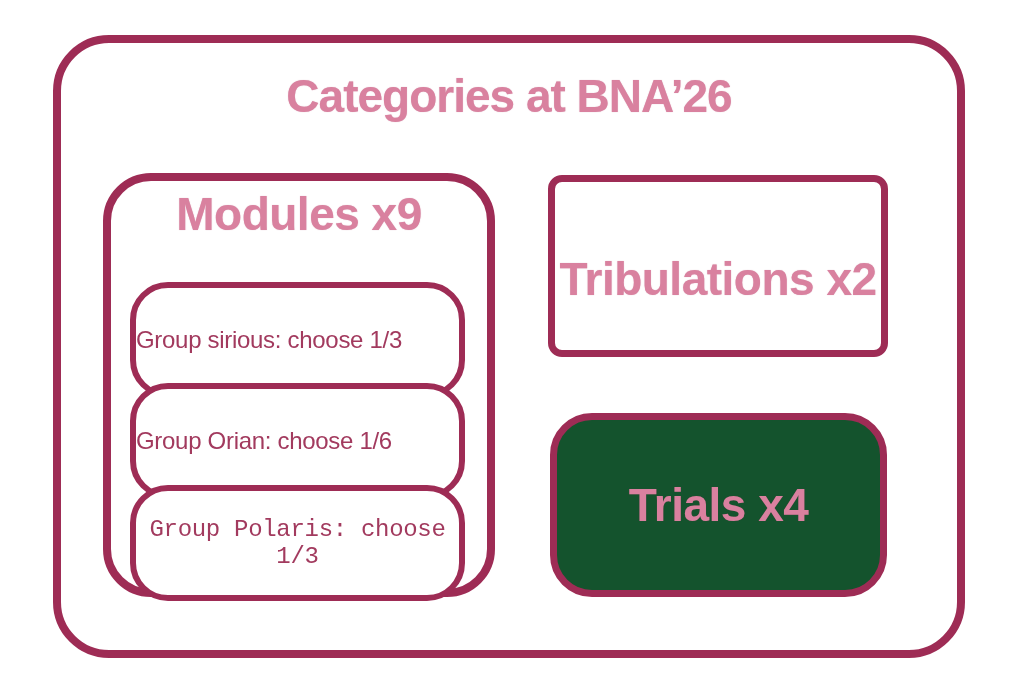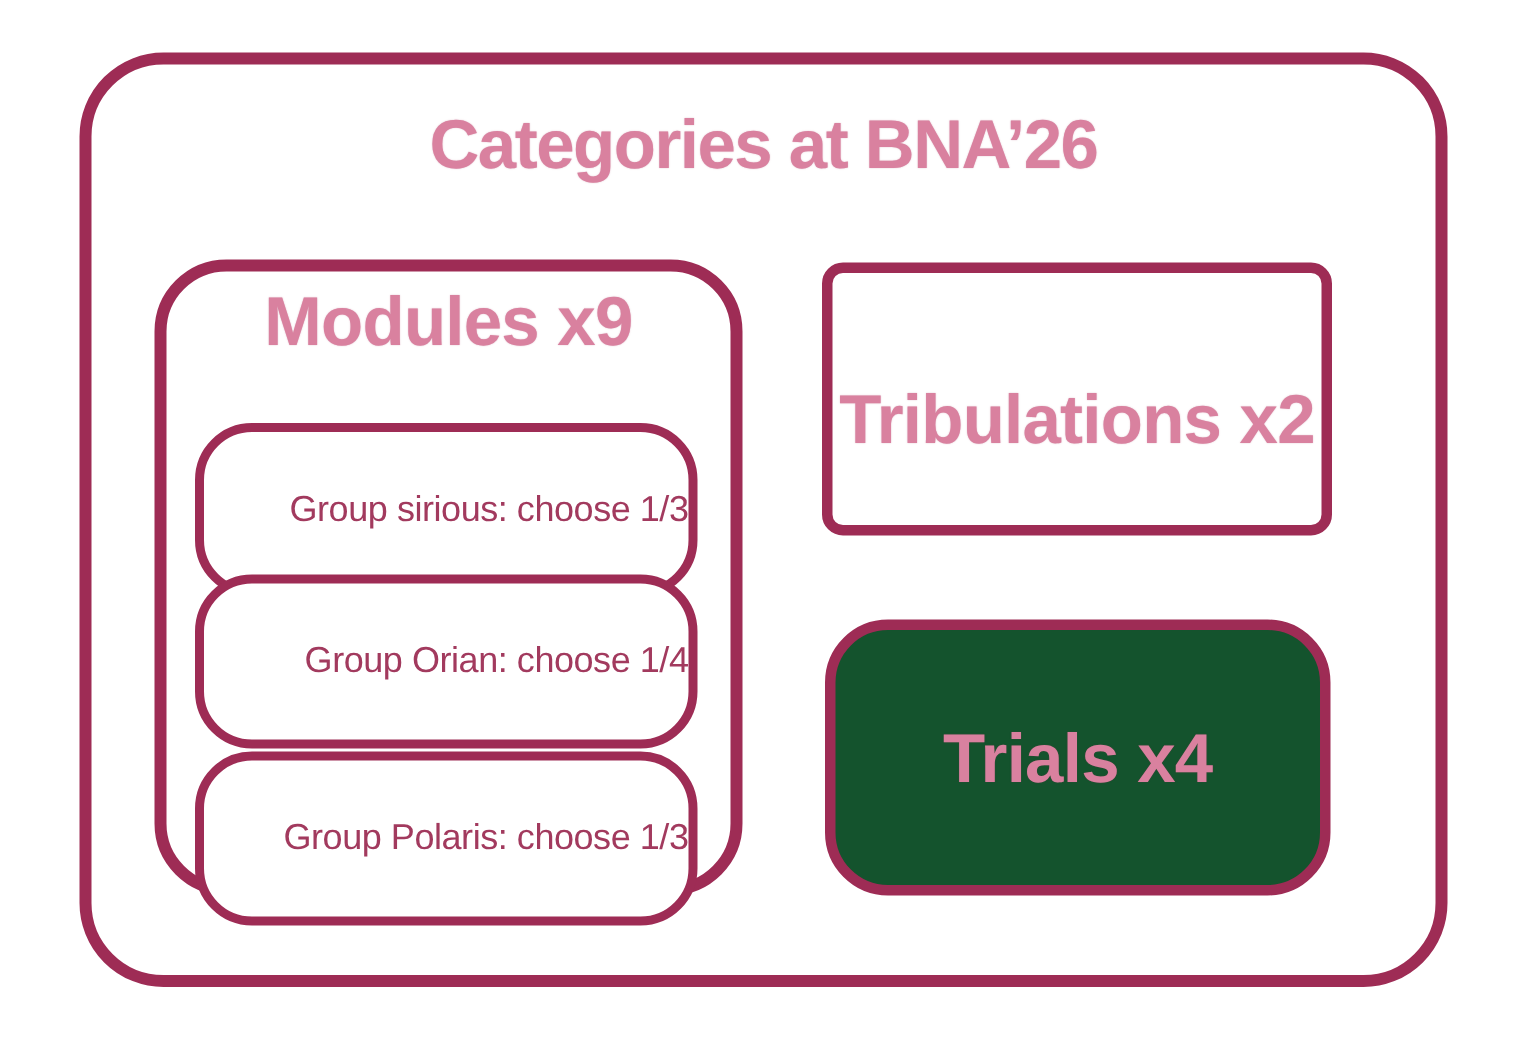--- a/index.html
+++ b/index.html
@@ -67,25 +67,25 @@
     position: absolute;
     left: 19px;
     width: 335px;
     height: 116px;
     box-sizing: border-box;
     border: 6px solid #9e2c55;
     border-radius: 38px;
     background: #ffffff;
     display: flex;
     align-items: center;
-    justify-content: flex-end;
+    justify-content: flex-start;
   }
   .group-box.g1 { top: 101px; }
   .group-box.g2 { top: 202px; }
-  .group-box.g3 { top: 320px; }
+  .group-box.g3 { top: 304px; font-family: Liberation Mono, monospace; }
   .group-label {
     font-size: 24px;
     letter-spacing: -0.3px;
     color: #a23a5e;
     text-align: center;
   }
   .trib-box {
     position: absolute;
     left: 487px;
     top: 132px;
@@ -132,21 +132,21 @@
     <div class="main-title">Categories at BNA’26</div>
 
     <div class="modules-box">
       <div class="box-heading modules-heading">Modules x9</div>
 
       <div class="group-box g1">
         <span class="group-label">Group sirious: choose 1/3</span>
       </div>
 
       <div class="group-box g2">
-        <span class="group-label">Group Orian: choose 1/4</span>
+        <span class="group-label">Group Orian: choose 1/6</span>
       </div>
 
       <div class="group-box g3">
         <span class="group-label">Group Polaris: choose 1/3</span>
       </div>
     </div>
 
     <div class="trib-box">
       <div class="box-heading">Tribulations x2</div>
     </div>

